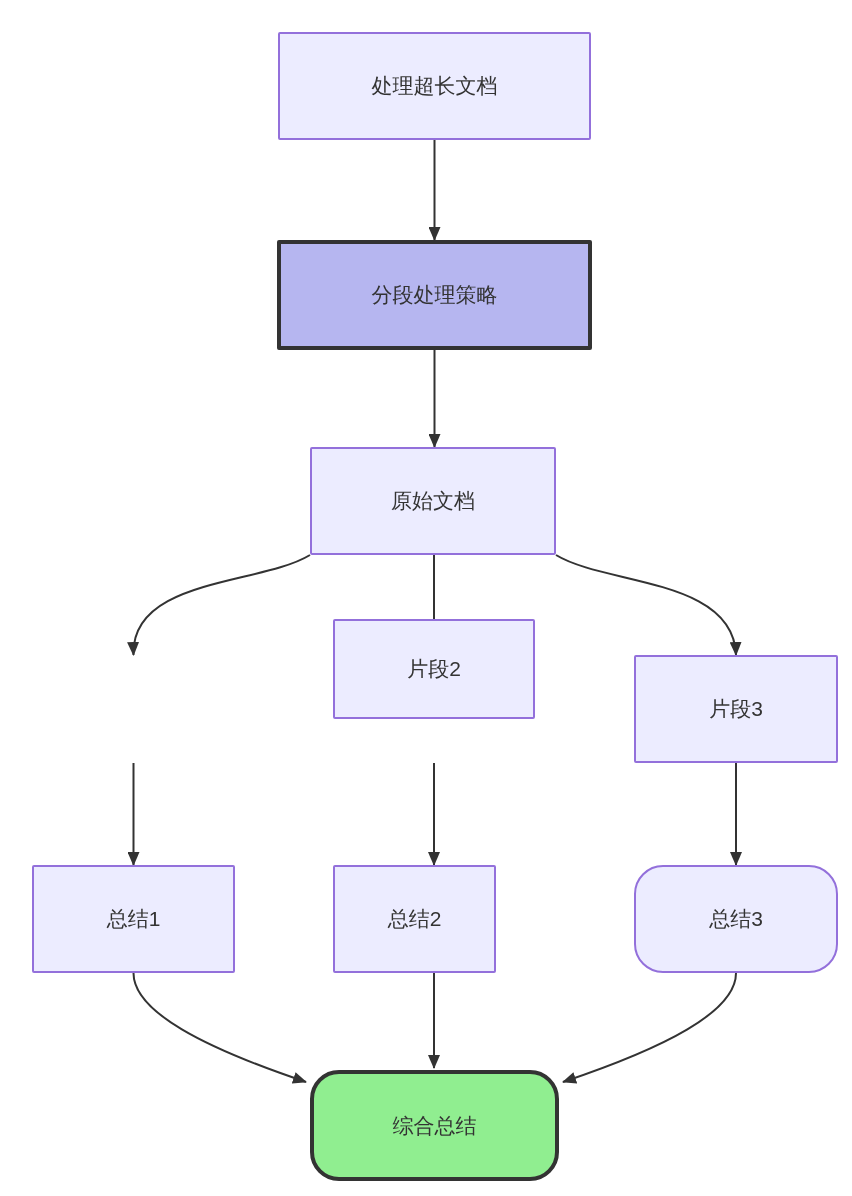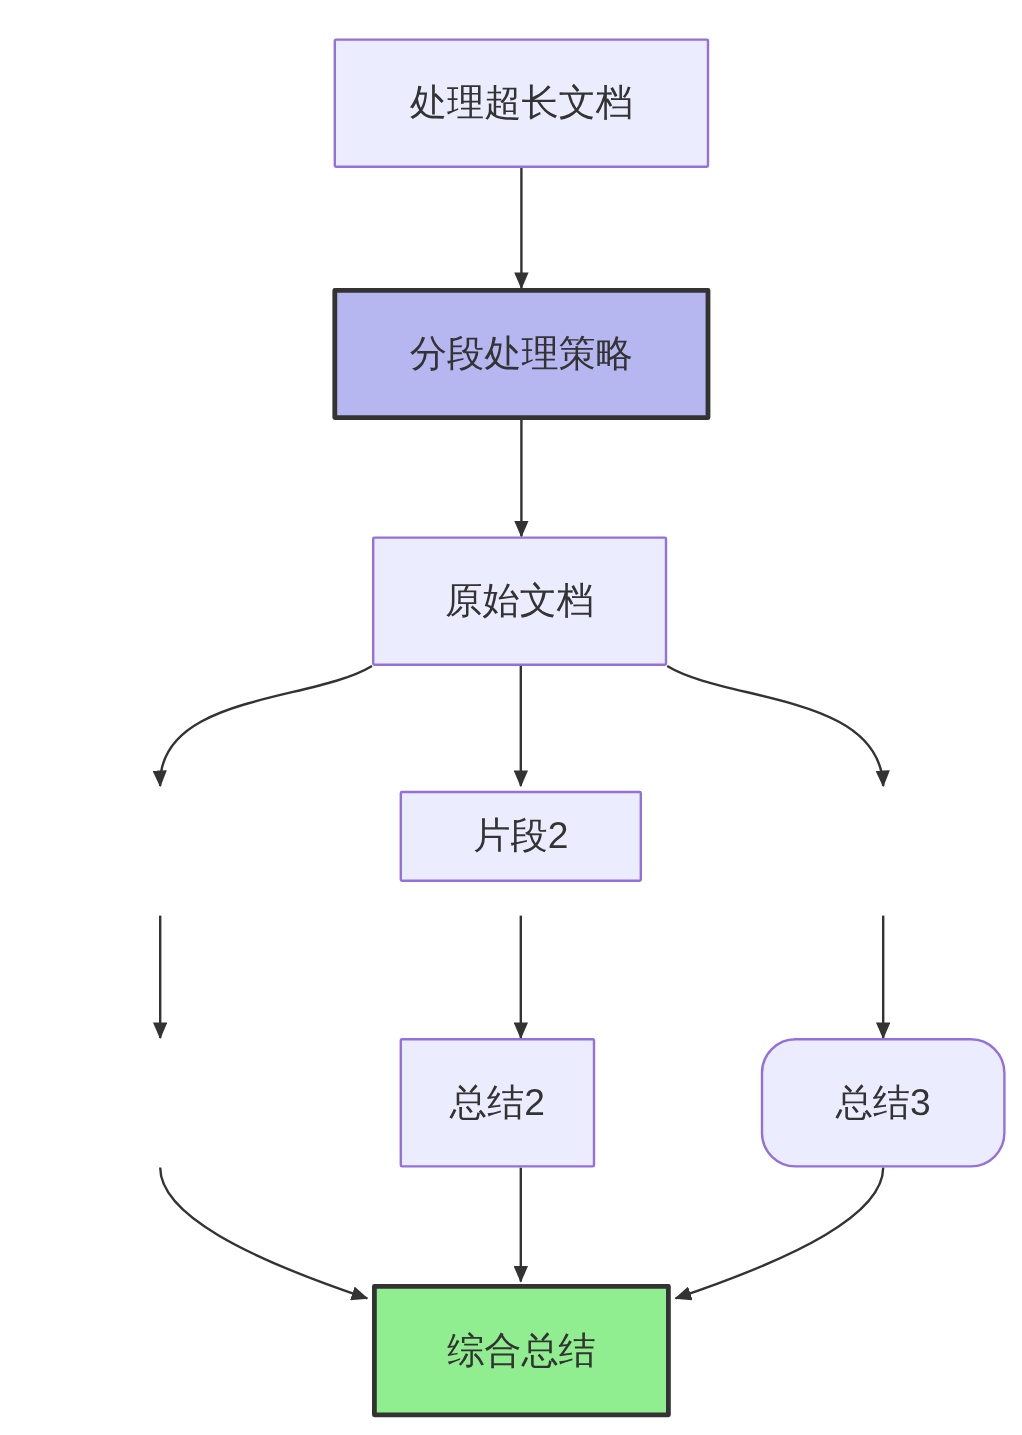--- a/index.html
+++ b/index.html
@@ -35,44 +35,44 @@
   .node {
     position: absolute;
     box-sizing: border-box;
     display: flex;
     align-items: center;
     justify-content: center;
     background: var(--node-fill, #ECECFF);
     border: 2px solid var(--node-border, #9370DB);
     border-radius: 2px;
     color: var(--text, #333333);
-    font-size: 31px;
+    font-size: 21px;
     line-height: 1.2;
     white-space: nowrap;
     text-align: center;
   }
   .node--strategy {
     background: var(--strategy-fill, #B6B6F0);
     border: 4px solid var(--strategy-border, #333333);
   }
   .node--final {
     background: var(--final-fill, #90EE90);
     border: 4px solid var(--final-border, #333333);
   }
   
   .node-a  { left: 278px; top: 32px;   width: 313px; height: 108px; }
   .node-b  { left: 277px; top: 240px;  width: 315px; height: 110px; }
   .node-c  { left: 310px; top: 447px;  width: 246px; height: 108px; }
   .node-d1 { left: 32px;  top: 655px;  width: 203px; height: 108px; }
-  .node-d2 { left: 333px; top: 659px;  width: 202px; height: 76px; }
+  .node-d2 { left: 333px; top: 619px;  width: 202px; height: 100px; }
   .node-d3 { left: 634px; top: 655px;  width: 204px; height: 108px; }
   .node-e1 { left: 32px;  top: 865px;  width: 203px; height: 108px; }
   .node-e2 { left: 333px; top: 865px;  width: 163px; height: 108px; }
   .node-e3 { left: 634px; top: 865px;  width: 204px; height: 108px; border-radius: 29px; }
-  .node-f  { left: 310px; top: 1070px; width: 249px; height: 111px; }
+  .node-f  { left: 310px; top: 1070px; width: 249px; height: 111px; border-radius: 29px; }
 </style>
 </head>
 <body>
 
 <div class="canvas">
 
   <svg class="edges" viewBox="0 0 852 1196" xmlns="http://www.w3.org/2000/svg">
     <defs>
       <marker id="arrow" viewBox="0 0 14 12" markerUnits="userSpaceOnUse" markerWidth="14" markerHeight="12" refX="13" refY="6" orient="auto">
         <path class="arrowhead" d="M 0 0 L 14 6 L 0 12 Z"></path>
@@ -105,21 +105,27 @@
 
   <div class="node node--strategy node-b">
     <span>分段处理策略</span>
   </div>
 
 
   <div class="node node-d2">
     <span>片段2</span>
   </div>
 
+  <div class="node node-d3">
+    <span>片段3</span>
+  </div>
 
+  <div class="node node-e1">
+    <span>总结1</span>
+  </div>
 
   <div class="node node-e2">
     <span>总结2</span>
   </div>
 
   <div class="node node-e3">
     <span>总结3</span>
   </div>
 
   <div class="node node--final node-f">

